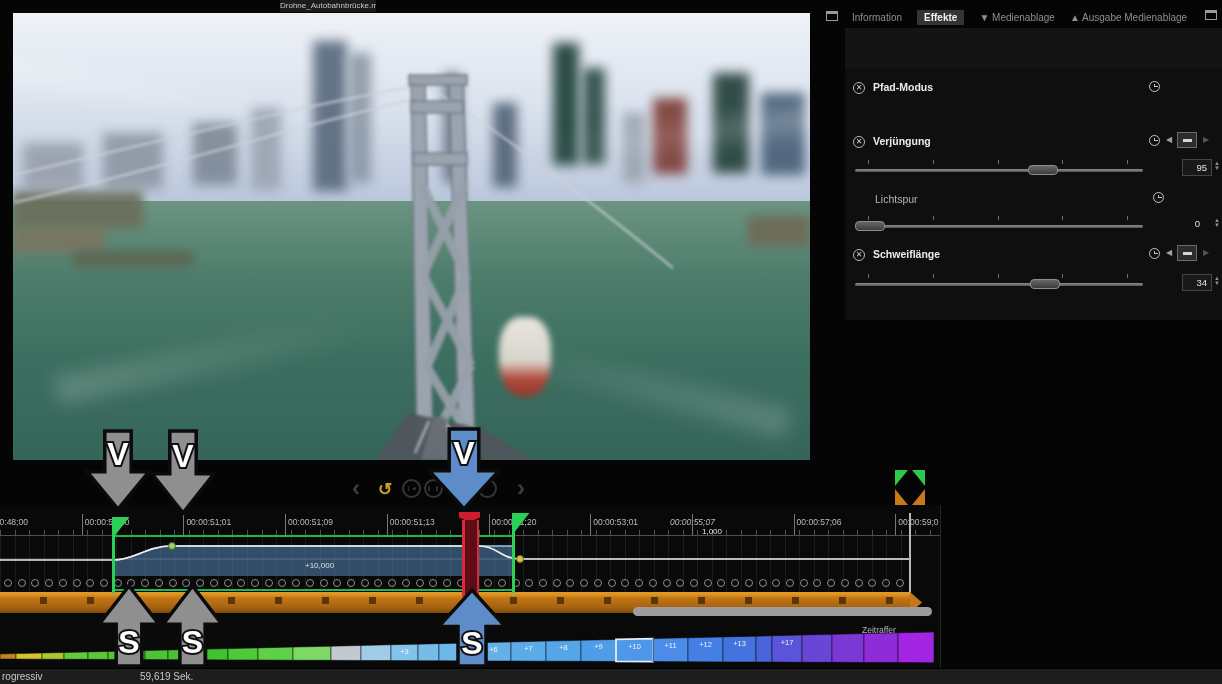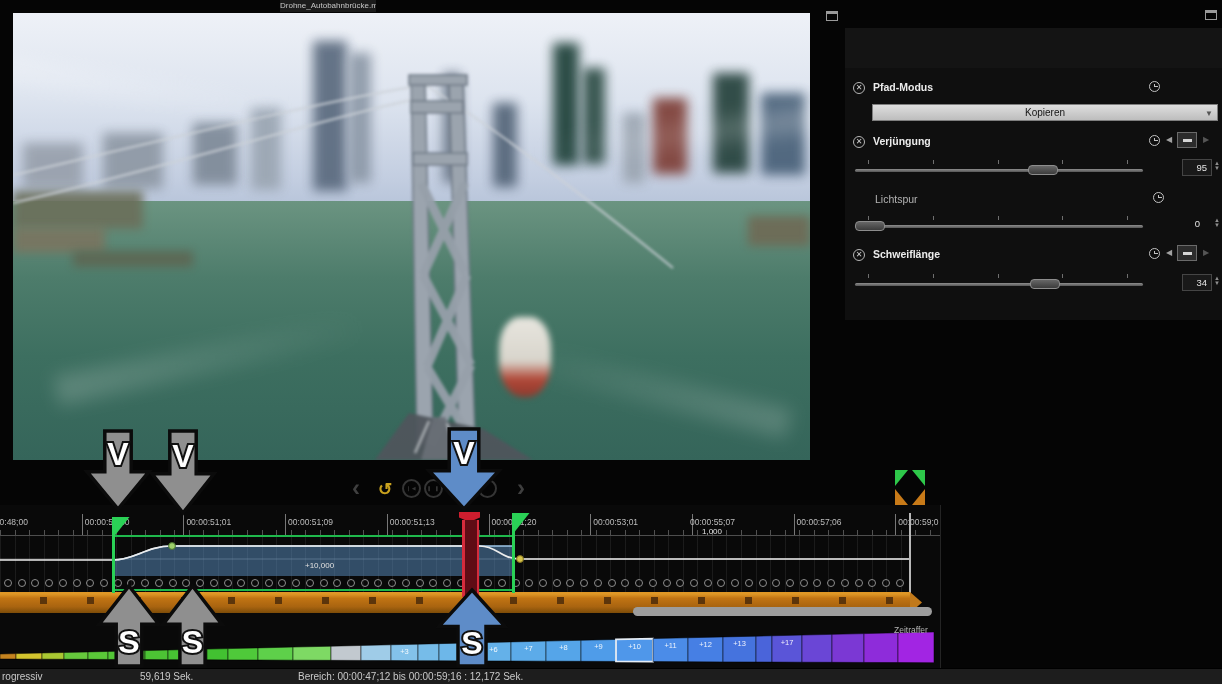--- a/index.html
+++ b/index.html
@@ -156,28 +156,30 @@
         <path d="M402,440 L416,408 M444,442 L434,410" fill="none"></path>
       </g>
     </svg>
   </div>
 
   <div class="abs win-icon" style="left:826px;top:11px"></div>
   <div class="abs win-icon" style="left:1205px;top:10px"></div>
 
   <div id="panel" class="abs"></div>
   <div id="panel-topstrip" class="abs"></div>
+  <div id="tab-row" class="abs">
+      <span class="tab">Information</span>
+      <span class="tab active">Effekte</span>
+      <span class="tab">▼ Medienablage</span>
+      <span class="tab">▲ Ausgabe Medienablage</span>
+    </div>
 
   <div class="abs toggle" style="left:853px;top:82px">✕</div>
   <div class="abs ctl-label" style="left:873px;top:81px">Pfad-Modus</div>
   <div class="abs clock" style="left:1149px;top:81px"></div>
-  <div class="abs dropdown" style="left:872px;top:104px">
-    <span>Kopieren</span>
-    <span class="dd-arrow">▼</span>
-  </div>
 
   <div class="abs toggle" style="left:853px;top:136px">✕</div>
   <div class="abs ctl-label" style="left:873px;top:135px">Verjüngung</div>
   <div class="abs clock" style="left:1149px;top:135px"></div>
   <div class="abs navarrow" style="left:1166px;top:132px">◀</div>
   <div class="abs navbox" style="left:1177px;top:132px">
       <i></i>
     </div>
   <div class="abs navarrow dim" style="left:1203px;top:132px">▶</div>
   <div class="abs slider" style="left:853px;top:158px">
@@ -263,21 +265,21 @@
         <div class="rlabel" style="left: 186.4px;">00:00:51;01</div>
         <div class="rtick" style="left: 285.1px;"></div>
         <div class="rlabel" style="left: 288.1px;">00:00:51;09</div>
         <div class="rtick" style="left: 386.8px;"></div>
         <div class="rlabel" style="left: 389.8px;">00:00:51;13</div>
         <div class="rtick" style="left: 488.5px;"></div>
         <div class="rlabel" style="left: 491.5px;">00:00:51;20</div>
         <div class="rtick" style="left: 590.2px;"></div>
         <div class="rlabel" style="left: 593.2px;">00:00:53;01</div>
         <div class="rtick" style="left: 691.9px;"></div>
-        <div class="rlabel" style="left: 690px;">00:00:55;07</div>
+        <div class="rlabel" style="left: 670px; font-style: italic;">00:00:55;07</div>
         <div class="rtick" style="left: 793.6px;"></div>
         <div class="rlabel" style="left: 796.6px;">00:00:57;06</div>
         <div class="rtick" style="left: 895.3px;"></div>
         <div class="rlabel" style="left: 898.3px;">00:00:59;0</div>
       </div>
     <div id="grid" class="abs"></div>
 
     <svg class="abs" style="left:0;top:31px" width="940" height="64" viewBox="0 0 940 64">
       <line x1="0" y1="23" x2="910" y2="23" stroke="rgba(190,190,190,0.4)" stroke-width="1"></line>
       <path d="M113,40 L113,24 C135,24 146,10 172,10 L515,10 L515,40 Z" fill="rgba(92,146,198,0.5)"></path>
@@ -412,21 +414,21 @@
         <polygon points="723,20.9372 756,20.1584 756,46.024 723,45.892" fill="#4573de" stroke="rgba(0,0,0,0.5)" stroke-width="1"></polygon>
         <text x="739.5" y="30.047800000000002" text-anchor="middle" font-size="7.5" fill="rgba(255,255,255,0.9)" font-family="&quot;Liberation Sans&quot;,sans-serif">+13</text>
         <polygon points="756,20.1584 772,19.7808 772,46.088 756,46.024" fill="#4a64da" stroke="rgba(0,0,0,0.5)" stroke-width="1"></polygon>
         <polygon points="772,19.7808 802,19.0728 802,46.208 772,46.088" fill="#5a55d8" stroke="rgba(0,0,0,0.5)" stroke-width="1"></polygon>
         <text x="787" y="28.9268" text-anchor="middle" font-size="7.5" fill="rgba(255,255,255,0.9)" font-family="&quot;Liberation Sans&quot;,sans-serif">+17</text>
         <polygon points="802,19.0728 832,18.3648 832,46.328 802,46.208" fill="#6a46d6" stroke="rgba(0,0,0,0.5)" stroke-width="1"></polygon>
         <polygon points="832,18.3648 864,17.6096 864,46.456 832,46.328" fill="#7b38d4" stroke="rgba(0,0,0,0.5)" stroke-width="1"></polygon>
         <polygon points="864,17.6096 898,16.8072 898,46.592 864,46.456" fill="#8e2cda" stroke="rgba(0,0,0,0.5)" stroke-width="1"></polygon>
         <polygon points="898,16.8072 934,15.9576 934,46.736 898,46.592" fill="#a225e3" stroke="rgba(0,0,0,0.5)" stroke-width="1"></polygon>
       </svg>
-    <div id="zeitraffer" class="abs" style="left:894px;top:120px">Zeitraffer</div>
+    <div id="zeitraffer" class="abs" style="left:862px;top:120px">Zeitraffer</div>
   </div>
   <div id="tl-divider" class="abs"></div>
 
   <div id="arrows">
       <svg width="66" height="82" style="position: absolute; left: 85px; top: 429px; z-index: 30; overflow: visible;">
         <polygon points="19.8,2 46.199999999999996,2 46.199999999999996,42.64 64,42.64 33,80 2,42.64 19.8,42.64" fill="#8f8f8f" stroke="#0b0b0b" stroke-width="3.5"></polygon>
         <text x="33" y="36.08" text-anchor="middle" font-size="32" font-weight="bold" font-family="&quot;Liberation Sans&quot;,sans-serif" fill="#fff" stroke="#111" stroke-width="4" paint-order="stroke">V</text>
       </svg>
       <svg width="66" height="86" style="position: absolute; left: 150px; top: 429px; z-index: 30; overflow: visible;">
         <polygon points="19.8,2 46.199999999999996,2 46.199999999999996,44.72 64,44.72 33,84 2,44.72 19.8,44.72" fill="#8f8f8f" stroke="#0b0b0b" stroke-width="3.5"></polygon>
@@ -446,15 +448,14 @@
       </svg>
       <svg width="70" height="80" style="position: absolute; left: 437px; top: 588px; z-index: 30; overflow: visible;">
         <polygon points="35,2 68,38.4 49,38.4 49,78 21,78 21,38.4 2,38.4" fill="#5e8cc8" stroke="#0b0b0b" stroke-width="3.5"></polygon>
         <text x="35" y="65.6" text-anchor="middle" font-size="32" font-weight="bold" font-family="&quot;Liberation Sans&quot;,sans-serif" fill="#fff" stroke="#111" stroke-width="4" paint-order="stroke">S</text>
       </svg>
     </div>
 
   <div id="statusbar" class="abs">
     <span style="left:2px">rogressiv</span>
     <span style="left:140px">59,619 Sek.</span>
-    <span style="left:298px">Bereich: 00:00:47;12 bis 00:00:59;16 : 12,172 Sek.</span>
   </div>
 </div>
 
 </body></html>

